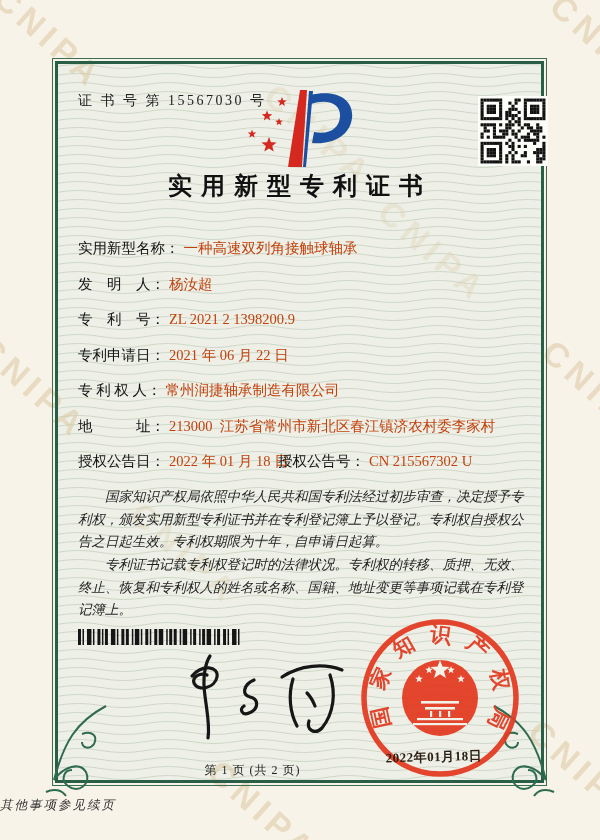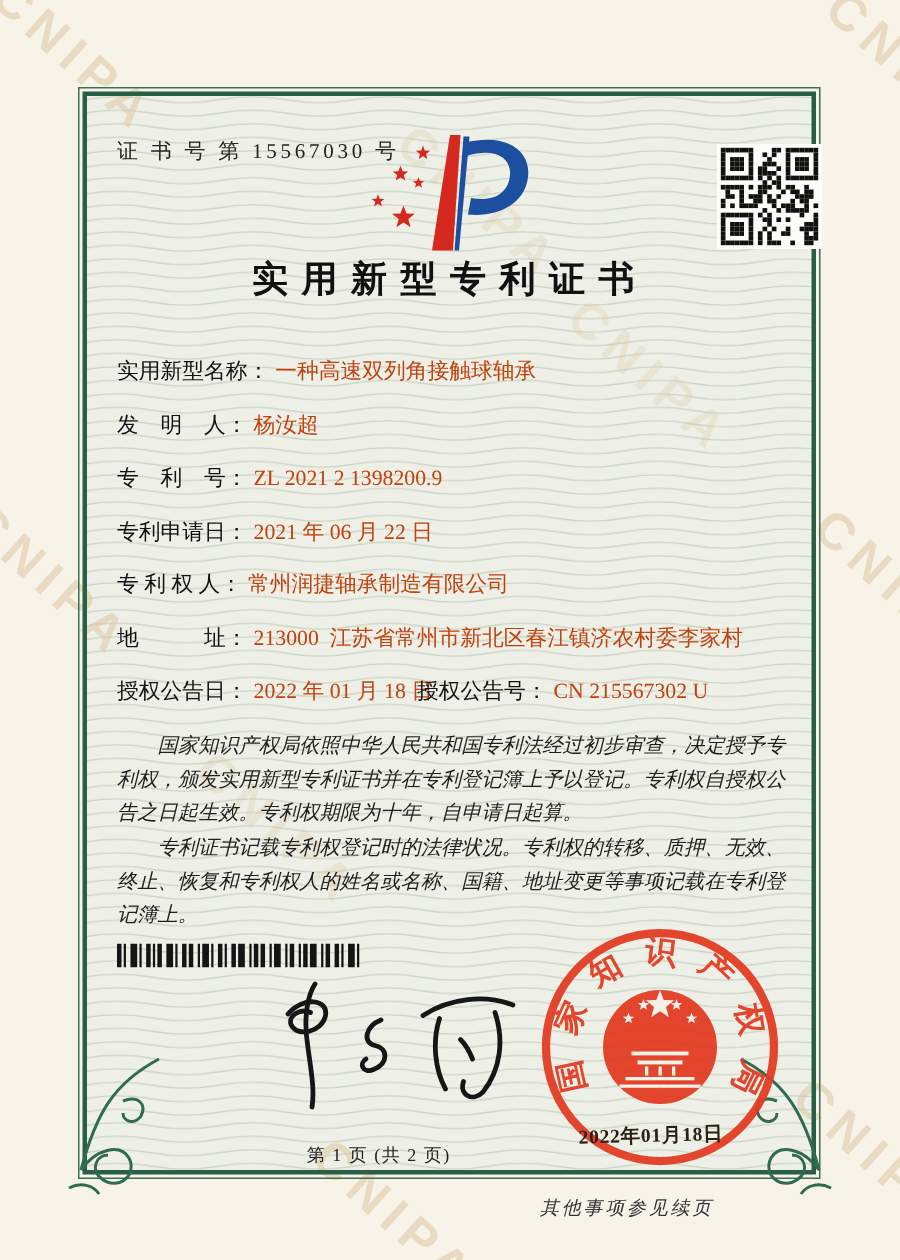--- a/index.html
+++ b/index.html
@@ -49,21 +49,21 @@
   .signature{position:absolute;left:172px;top:650px;width:185px;height:92px;z-index:4;}
 
   .seal{position:absolute;left:355px;top:612px;width:170px;height:172px;z-index:5;
         mix-blend-mode:multiply;opacity:.95;}
   .seal-date{position:absolute;left:355px;top:748px;width:170px;text-align:center;z-index:6;
              font-size:13px;font-weight:700;letter-spacing:.5px;color:#2c2014;
              transform:rotate(-1.5deg) translateX(-6px);}
 
   .page-num{position:absolute;left:52px;top:762px;width:401px;text-align:center;
             font-size:12px;letter-spacing:1px;color:#222;z-index:3;}
-  .note{position:absolute;left:0;top:797px;width:476px;text-align:right;
+  .note{position:absolute;left:0;top:797px;width:476px;text-align:left;
         font-size:12.5px;font-style:italic;letter-spacing:2px;color:#333;z-index:3;}
 </style>
 </head>
 <body>
 
 <div id="page">
 
   <svg class="pattern-bg" width="487" height="720">
     <defs>
       <pattern id="wv" width="90" height="9" patternUnits="userSpaceOnUse">

